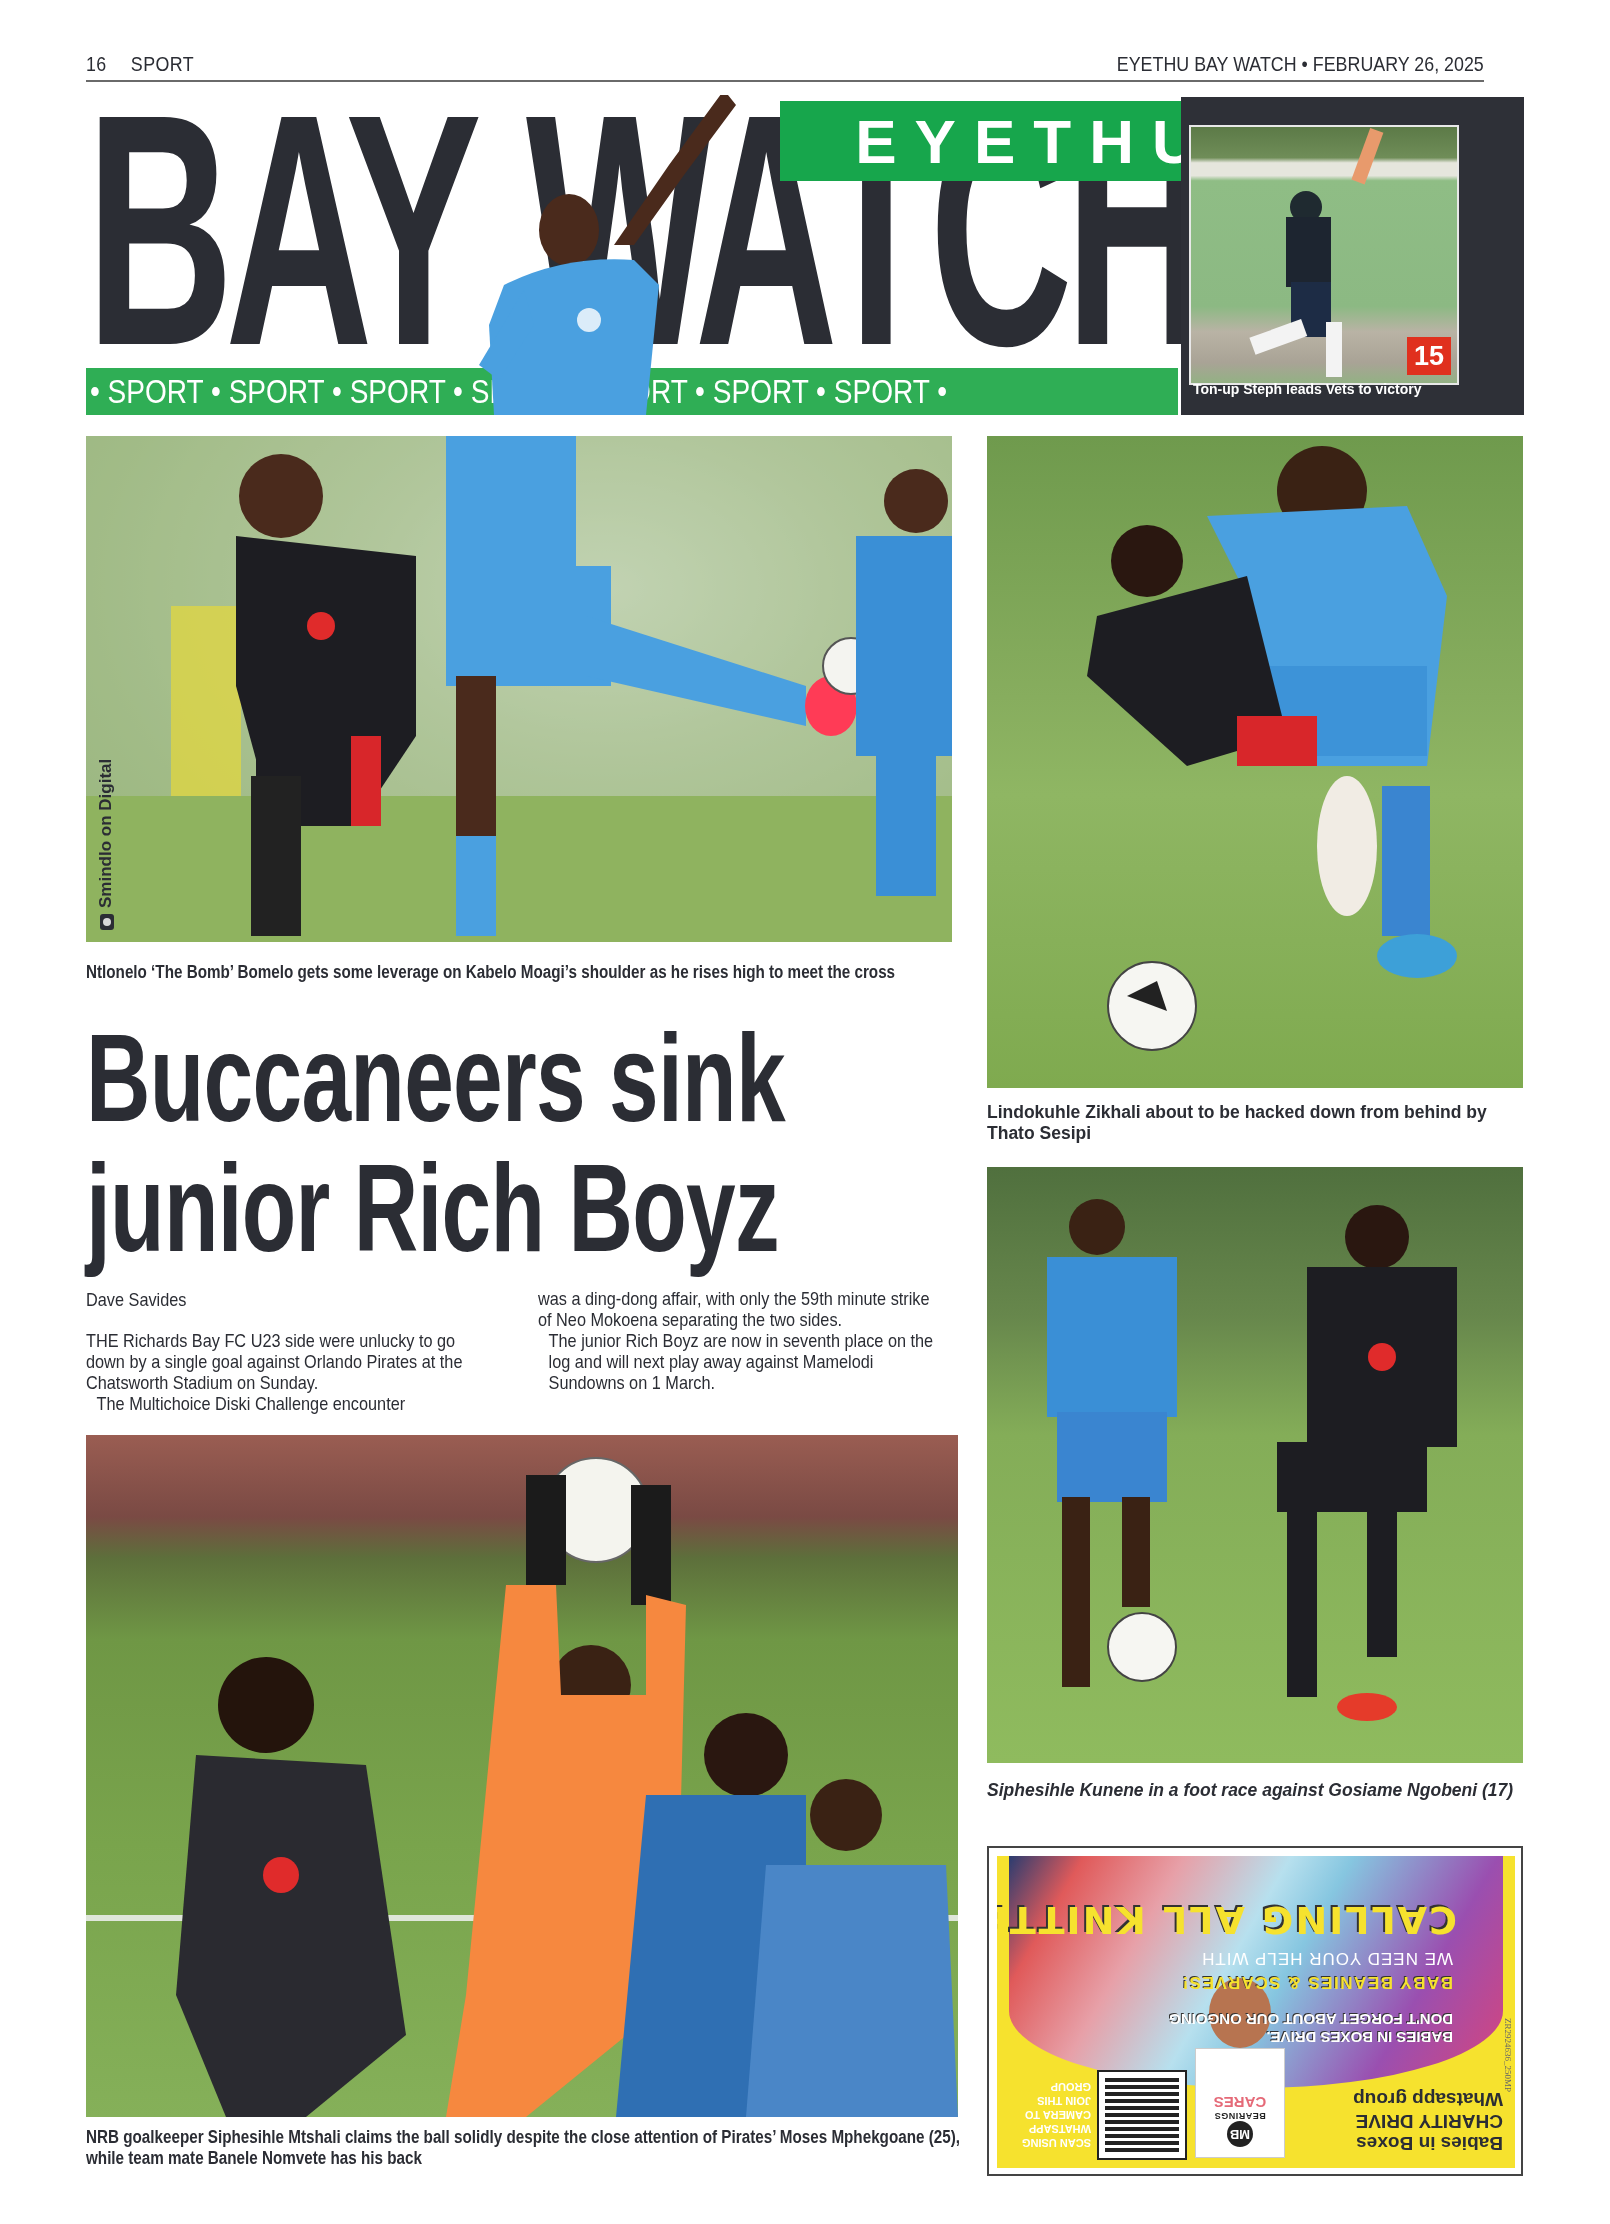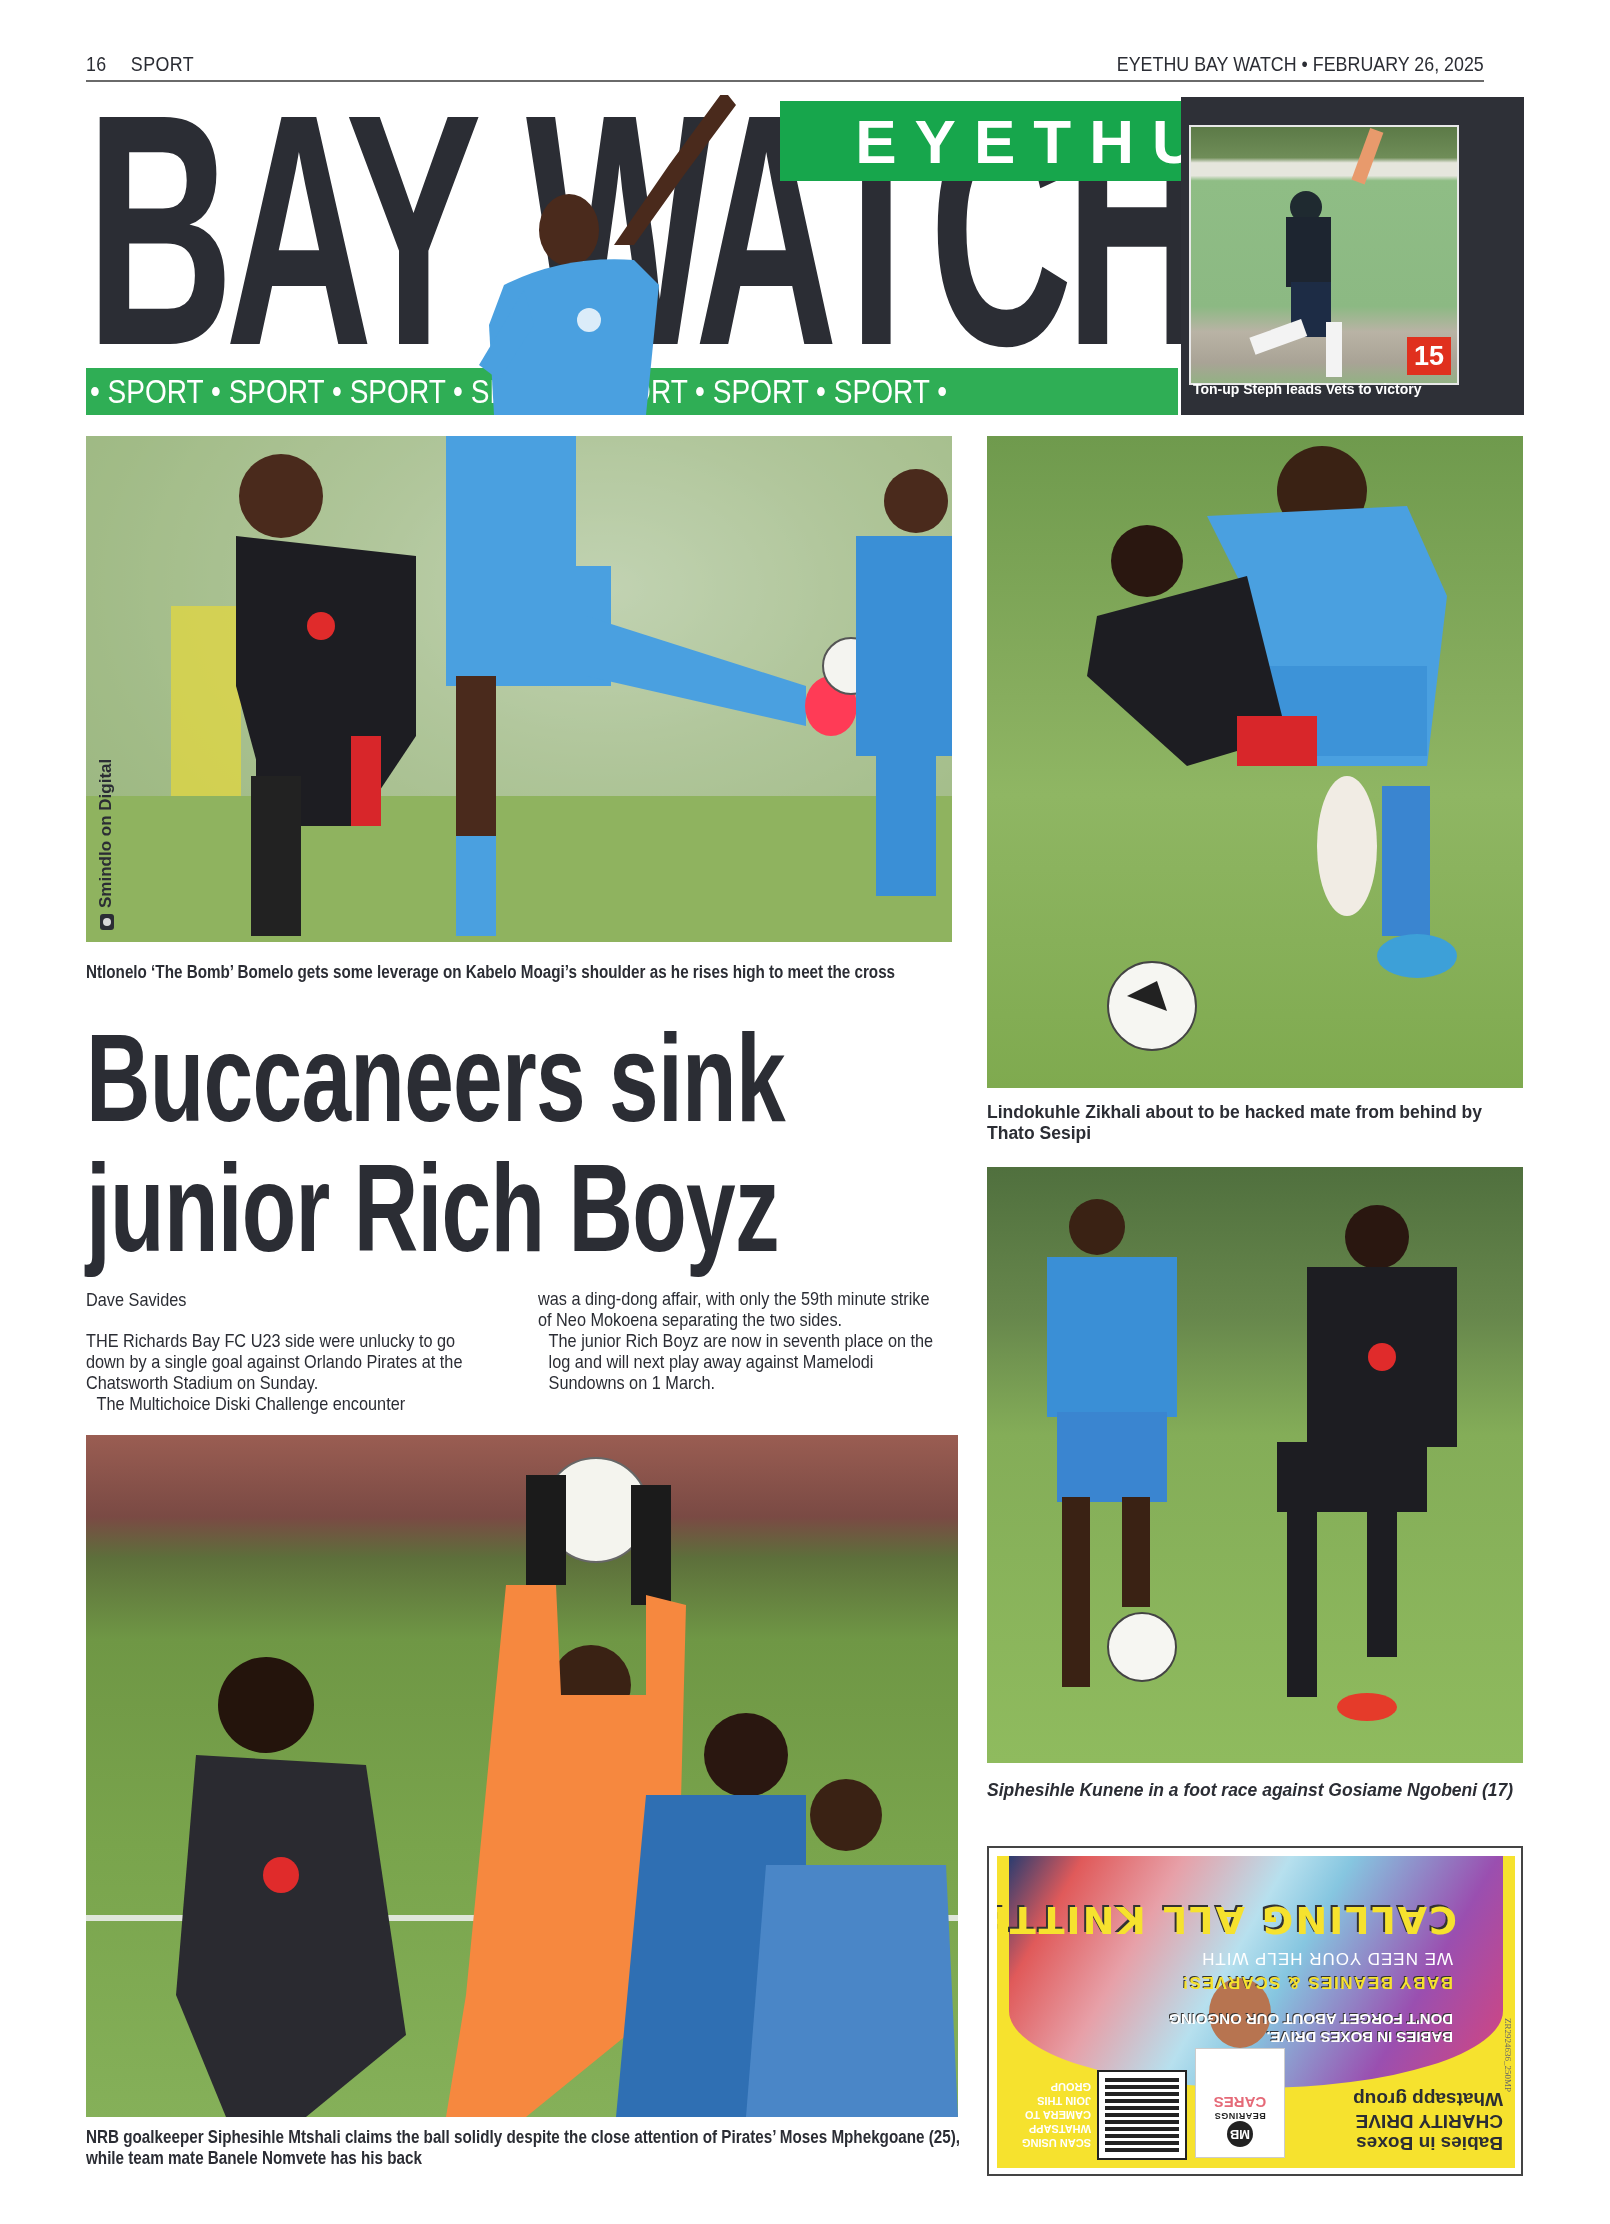--- a/index.html
+++ b/index.html
@@ -163,21 +163,21 @@
     <rect x="395" y="350" width="48" height="150" fill="#3a85d0"></rect>
     <ellipse cx="430" cy="520" rx="40" ry="22" fill="#3da0d8"></ellipse>
     <circle cx="160" cy="125" r="36" fill="#2a1710"></circle>
     <path d="M110 180 L260 140 L300 300 L200 330 L100 240 Z" fill="#1d1d22"></path>
     <rect x="250" y="280" width="80" height="50" fill="#d8262a"></rect>
     <ellipse cx="360" cy="410" rx="30" ry="70" fill="#f1ece4"></ellipse>
     <circle cx="165" cy="570" r="44" fill="#f6f6f2" stroke="#444" stroke-width="2"></circle>
     <path d="M140 560 L170 545 L180 575 Z" fill="#222"></path>
   </svg>
 </div>
-<div class="caption" style="left:987px; top:1102px; width:540px;">Lindokuhle Zikhali about to be hacked mate from behind by Thato Sesipi</div>
+<div class="caption" style="left:987px; top:1102px; width:540px;">Lindokuhle Zikhali about to be hacked down from behind by Thato Sesipi</div>
 
 <div class="headline">
   <div>Buccaneers sink</div>
   <div>junior Rich Boyz</div>
 </div>
 
 <div class="byline">Dave Savides</div>
 <div class="col col1">
   <p>THE Richards Bay FC U23 side were unlucky to go down by a single goal against Orlando Pirates at the Chatsworth Stadium on Sunday.</p>
   <p class="indent">The Multichoice Diski Challenge encounter</p>

